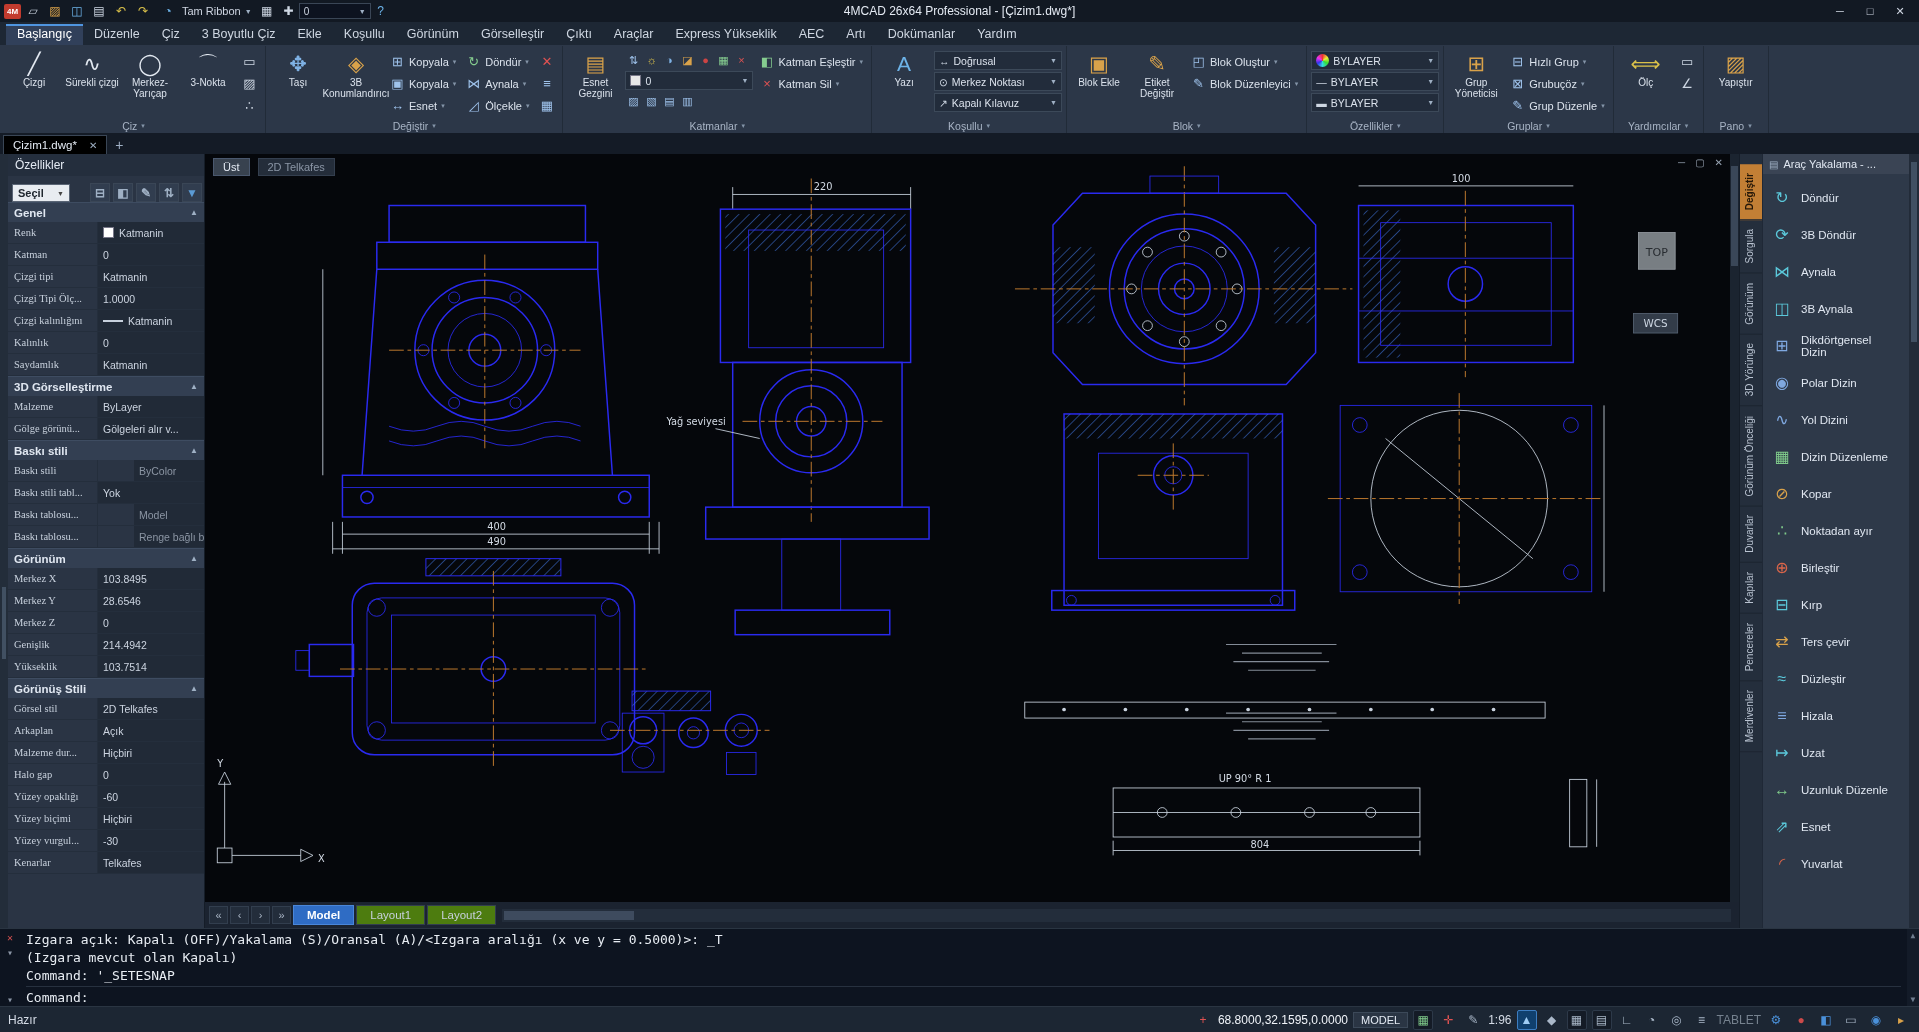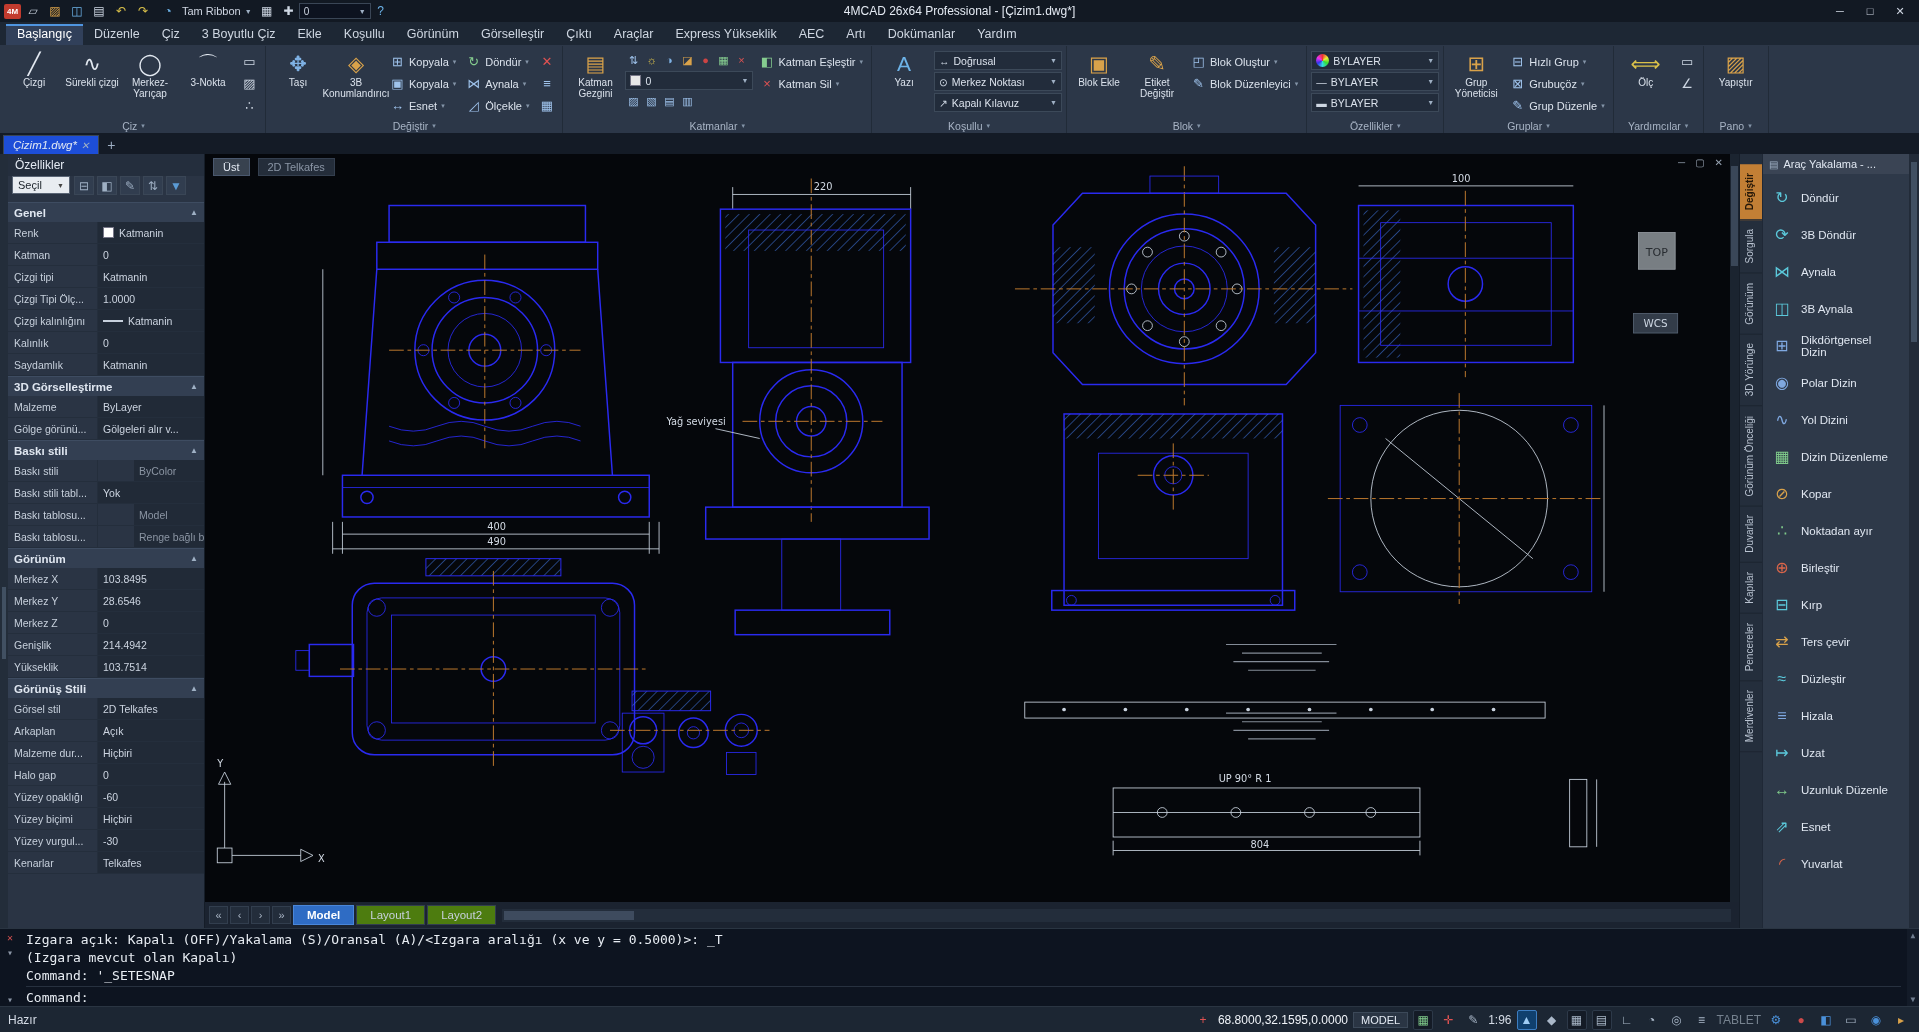--- a/index.html
+++ b/index.html
@@ -39,43 +39,43 @@
   .rcol{display:flex;flex-direction:column;gap:2px;padding-top:3px;}
   .rcombo{display:flex;align-items:center;gap:4px;height:19px;background:#222c3b;border:1px solid #3c4959;
           padding:0 4px;font-size:10.5px;width:128px;color:#dbe2ec;}
   .riconrow{display:flex;gap:2px;height:18px;align-items:center;}
   .rmini{width:16px;height:16px;font-size:11px;display:flex;align-items:center;justify-content:center;}
   .swatch{width:11px;height:11px;background:#fff;border:1px solid #778;flex:none;}
   .icon-colorwheel{width:13px;height:13px;border-radius:50%;flex:none;
         background:conic-gradient(#e33,#ee3,#3d3,#3dd,#33e,#e3e,#e33);}
   
   .doctabs{height:21px;background:#141b26;display:flex;align-items:flex-end;padding-left:3px;gap:3px;flex:none;}
-  .dtab{display:flex;align-items:center;gap:4px;background:#1d4ed8;border:1px solid #3a4656;border-bottom:none;
-        height:19px;padding:0 9px;font-size:11.5px;color:#e4eaf3;font-style:italic;}
+  .dtab{display:flex;align-items:center;gap:12px;background:#000000;border:1px solid #3a4656;border-bottom:none;
+        height:19px;padding:0 9px;font-size:11.5px;color:#e4eaf3;}
   .dtab .x{font-size:10px;color:#9fb0c4;}
   .dadd{width:18px;height:18px;display:flex;align-items:center;justify-content:center;color:#9fb0c4;font-size:14px;}
   
   .main{height:774px;display:flex;flex:none;}
   
   .props{width:205px;background:#2a3444;border-right:1px solid #151d28;position:relative;
          display:flex;flex-direction:column;padding-left:8px;}
   .pscroll{position:absolute;left:0;top:0;bottom:0;width:8px;background:#232d3a;}
   .pscroll .thumb{position:absolute;left:2px;width:4px;top:56%;height:72px;background:#415062;}
   .props-header{height:22px;display:flex;align-items:center;padding:0 7px;font-size:12px;color:#e4eaf3;background:#242e3d;flex:none;}
-  .props-toolbar{height:26px;display:flex;align-items:flex-start;gap:4px;padding:0 4px;flex:none;}
+  .props-toolbar{height:26px;display:flex;align-items:flex-end;gap:20px;padding:0 4px;flex:none;font-weight:bold;}
   .sel-combo{height:18px;background:#e8ecf1;color:#20272f;font-size:11px;display:flex;align-items:center;
              gap:12px;padding:0 5px;border:1px solid #5a6575;min-width:58px;}
   .sel-combo .caret{color:#444;}
   .ptool{width:20px;height:19px;display:flex;align-items:center;justify-content:center;font-size:12px;border:1px solid #3a4656;background:#313d4f;}
   .psec{height:20px;display:flex;align-items:center;background:#333f52;border-top:1px solid #3e4c61;
         padding:0 6px;font-size:11.5px;font-weight:bold;color:#e0e7f1;flex:none;}
   .psec .arr{margin-left:auto;font-size:8px;color:#9fb0c4;}
   .prow{display:flex;height:22px;border-bottom:1px solid #242e3c;flex:none;}
   .plabel{width:90px;display:flex;align-items:center;padding:0 6px;font-size:10.5px;color:#c7d0dc;background:#2a3444;
-          border-right:1px solid #242e3c;white-space:nowrap;overflow:hidden;flex:none;}
+          border-right:1px solid #242e3c;white-space:nowrap;overflow:hidden;flex:none;font-family:Liberation Serif, serif;}
   .pvalue{flex:1;display:flex;align-items:center;gap:5px;padding:0 5px;font-size:10.5px;color:#ccd4e0;background:#212a37;
           white-space:nowrap;overflow:hidden;}
   .pvalue.muted{color:#8b95a3;margin-left:36px;}
   .linechip{width:20px;border-top:2px solid #c7d0dc;flex:none;}
   
   .canvas{flex:1;display:flex;flex-direction:column;background:#05070b;min-width:0;}
   .canvas-area{flex:1;position:relative;overflow:hidden;}
   .canvas-area svg.draw{position:absolute;inset:0;width:100%;height:100%;}
   .vp-labels{position:absolute;top:4px;left:8px;display:flex;gap:8px;z-index:5;justify-content:flex-end;}
   .vp-btn{background:#38424f;color:#e4eaf3;font-size:11px;padding:2px 9px;border:1px solid #4a586e;}
@@ -281,21 +281,21 @@
         </div>
         <div class="rlabel">
           <span>Değiştir</span>
           <span class="gcaret">▾</span>
         </div>
       </div>
       <div class="rgroup">
         <div class="ritems">
           <div class="rbig">
             <span class="ric" style="color: rgb(217, 162, 74);">▤</span>
-            <div class="rtx">Katman Gezgini</div>
+            <div class="rtx">Esnet Gezgini</div>
           </div>
           <div class="rcol">
             <div class="riconrow">
               <span class="rmini" style="color: rgb(159, 195, 236);">⇅</span>
               <span class="rmini" style="color: rgb(217, 192, 74);">☼</span>
               <span class="rmini" style="color: rgb(127, 178, 229);">◑</span>
               <span class="rmini" style="color: rgb(217, 162, 74);">◪</span>
               <span class="rmini" style="color: rgb(204, 68, 68);">●</span>
               <span class="rmini" style="color: rgb(133, 204, 143);">▦</span>
               <span class="rmini" style="color: rgb(224, 82, 82);">×</span>

